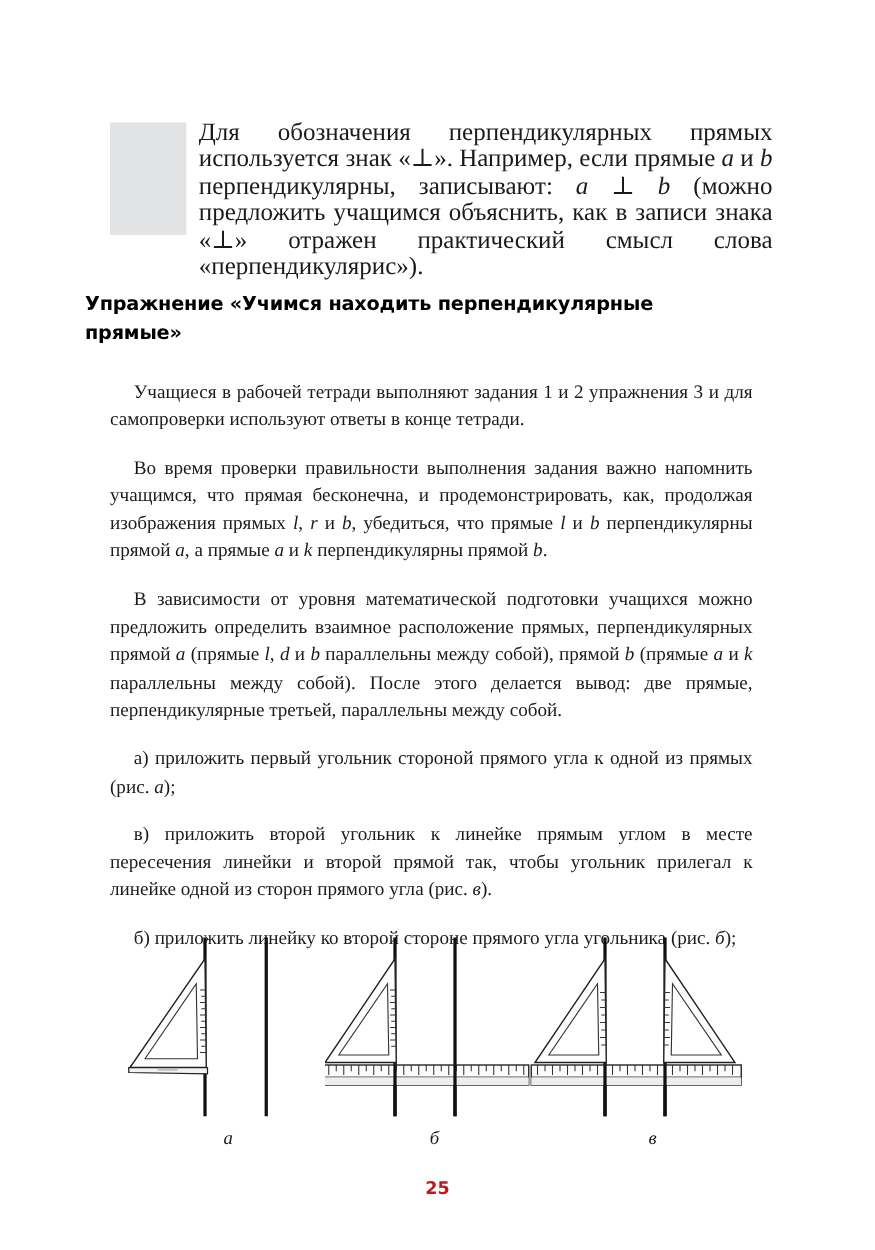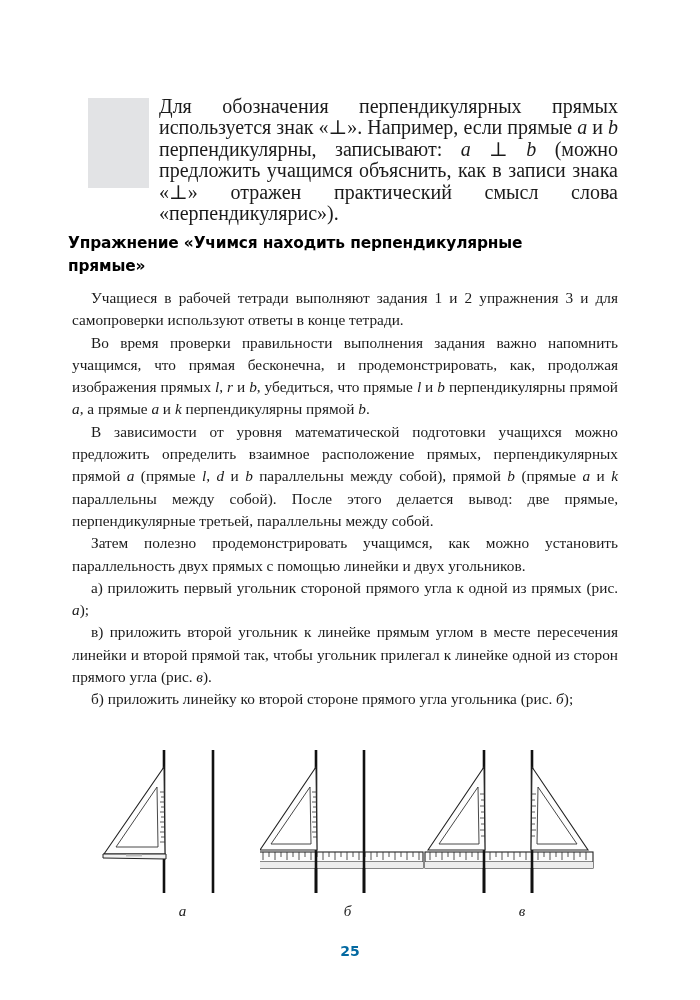--- a/index.html
+++ b/index.html
@@ -67,21 +67,21 @@
     position: absolute;
     left: 72px;
     top: 287px;
     width: 546px;
     font-size: 15.3px;
     line-height: 22.3px;
     text-align: justify;
     text-justify: inter-word;
   }
   .body-text p {
-    margin: 0;
+    margin: 16px;
     text-indent: 19px;
   }
   i.var {
     font-style: italic;
   }
 
   
   .figures {
     position: absolute;
     left: 72px;
@@ -111,21 +111,21 @@
   
   .page-number {
     position: absolute;
     left: 0;
     top: 943px;
     width: 700px;
     text-align: center;
     font-family: "DejaVu Sans", "Liberation Sans", sans-serif;
     font-weight: bold;
     font-size: 14px;
-    color: #0369a1;
+    color: #b91c1c;
   }
 </style>
 </head>
 <body>
 
 <div class="page">
 
   <div class="callout">
     <div class="callout-swatch"></div>
     <div class="callout-text">
@@ -136,21 +136,20 @@
   <div class="section-heading">Упражнение «Учимся находить перпендикулярные прямые»</div>
 
   <div class="body-text">
 
     <p>Учащиеся в рабочей тетради выполняют задания 1 и 2 упражнения 3 и для самопроверки используют ответы в конце тетради.</p>
 
     <p>Во время проверки правильности выполнения задания важно напомнить учащимся, что прямая бесконечна, и продемонстрировать, как, продолжая изображения прямых <i class="var">l</i>, <i class="var">r</i> и <i class="var">b</i>, убедиться, что прямые <i class="var">l</i> и <i class="var">b</i> перпендикулярны прямой <i class="var">a</i>, а прямые <i class="var">a</i> и <i class="var">k</i> перпендикулярны прямой <i class="var">b</i>.</p>
 
     <p>В зависимости от уровня математической подготовки учащихся можно предложить определить взаимное расположение прямых, перпендикулярных прямой <i class="var">a</i> (прямые <i class="var">l</i>, <i class="var">d</i> и <i class="var">b</i> параллельны между собой), прямой <i class="var">b</i> (прямые <i class="var">a</i> и <i class="var">k</i> параллельны между собой). После этого делается вывод: две прямые, перпендикулярные третьей, параллельны между собой.</p>
 
-    <p>Затем полезно продемонстрировать учащимся, как можно установить параллельность двух прямых с помощью линейки и двух угольников.</p>
 
     <p>а) приложить первый угольник стороной прямого угла к одной из прямых (рис. <i class="var">а</i>);</p>
 
     <p>в) приложить второй угольник к линейке прямым углом в месте пересечения линейки и второй прямой так, чтобы угольник прилегал к линейке одной из сторон прямого угла (рис. <i class="var">в</i>).</p>
 
     <p>б) приложить линейку ко второй стороне прямого угла угольника (рис. <i class="var">б</i>);</p>
   </div>
 
   <div class="figures">
 

